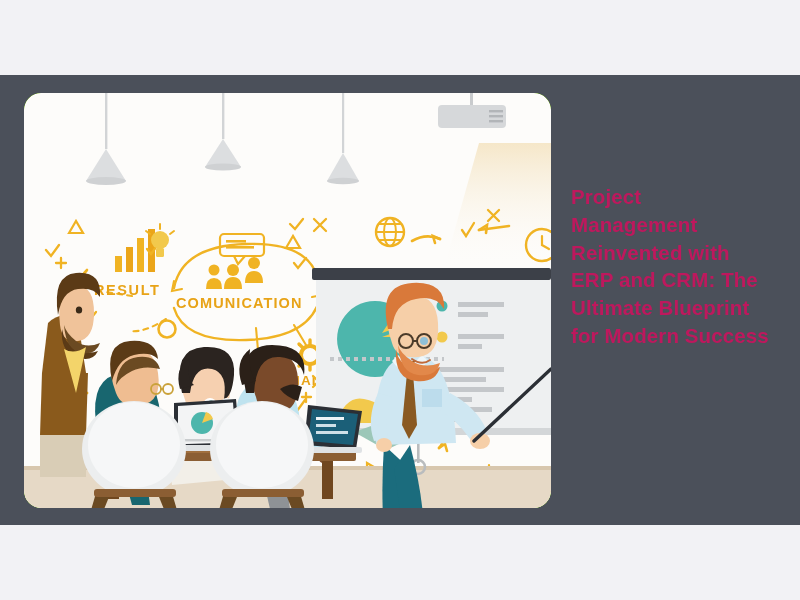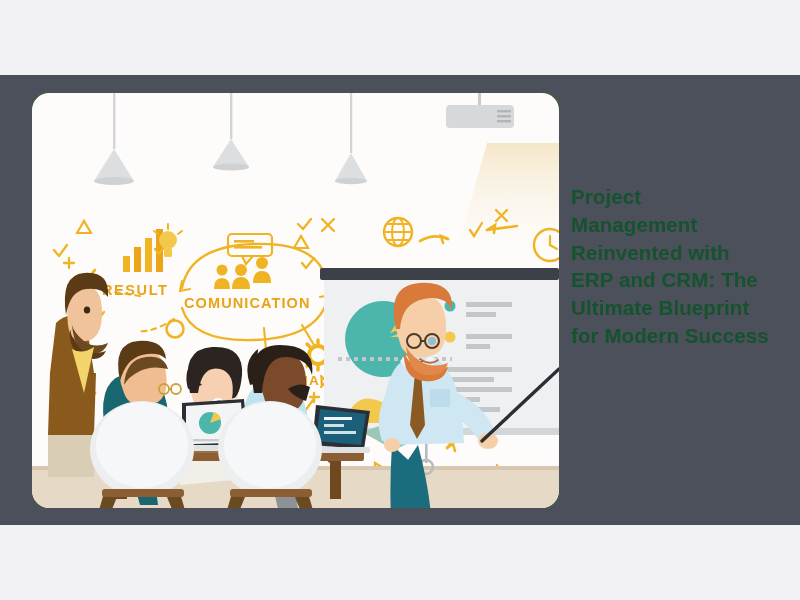--- a/index.html
+++ b/index.html
@@ -12,29 +12,29 @@
   #page { position:relative; width:800px; height:600px; background:#f2f2f5; }
 
   
   #hero-band {
     position:absolute; left:0; top:75px; width:800px; height:450px;
     background:#4b505a;
   }
 
   
   #illus-card {
-    position:absolute; left:32px; top:93px; width:527px; height:415px;
+    position:absolute; left:24px; top:93px; width:527px; height:415px;
     background:#84cc16; border-radius:17px; overflow:hidden;
   }
   #illus-svg { display:block; width:527px; height:415px; }
 
   
   #hero-title {
     position:absolute; left:571px; top:183px; width:200px;
-    color:#14532d; font-size:20.5px; font-weight:bold;
+    color:#be185d; font-size:20.5px; font-weight:bold;
     line-height:27.8px; letter-spacing:.1px;
     white-space:pre-line;
   }
 </style>
 </head>
 <body>
 
 <div id="page">
 
   <div id="hero-band"></div>

